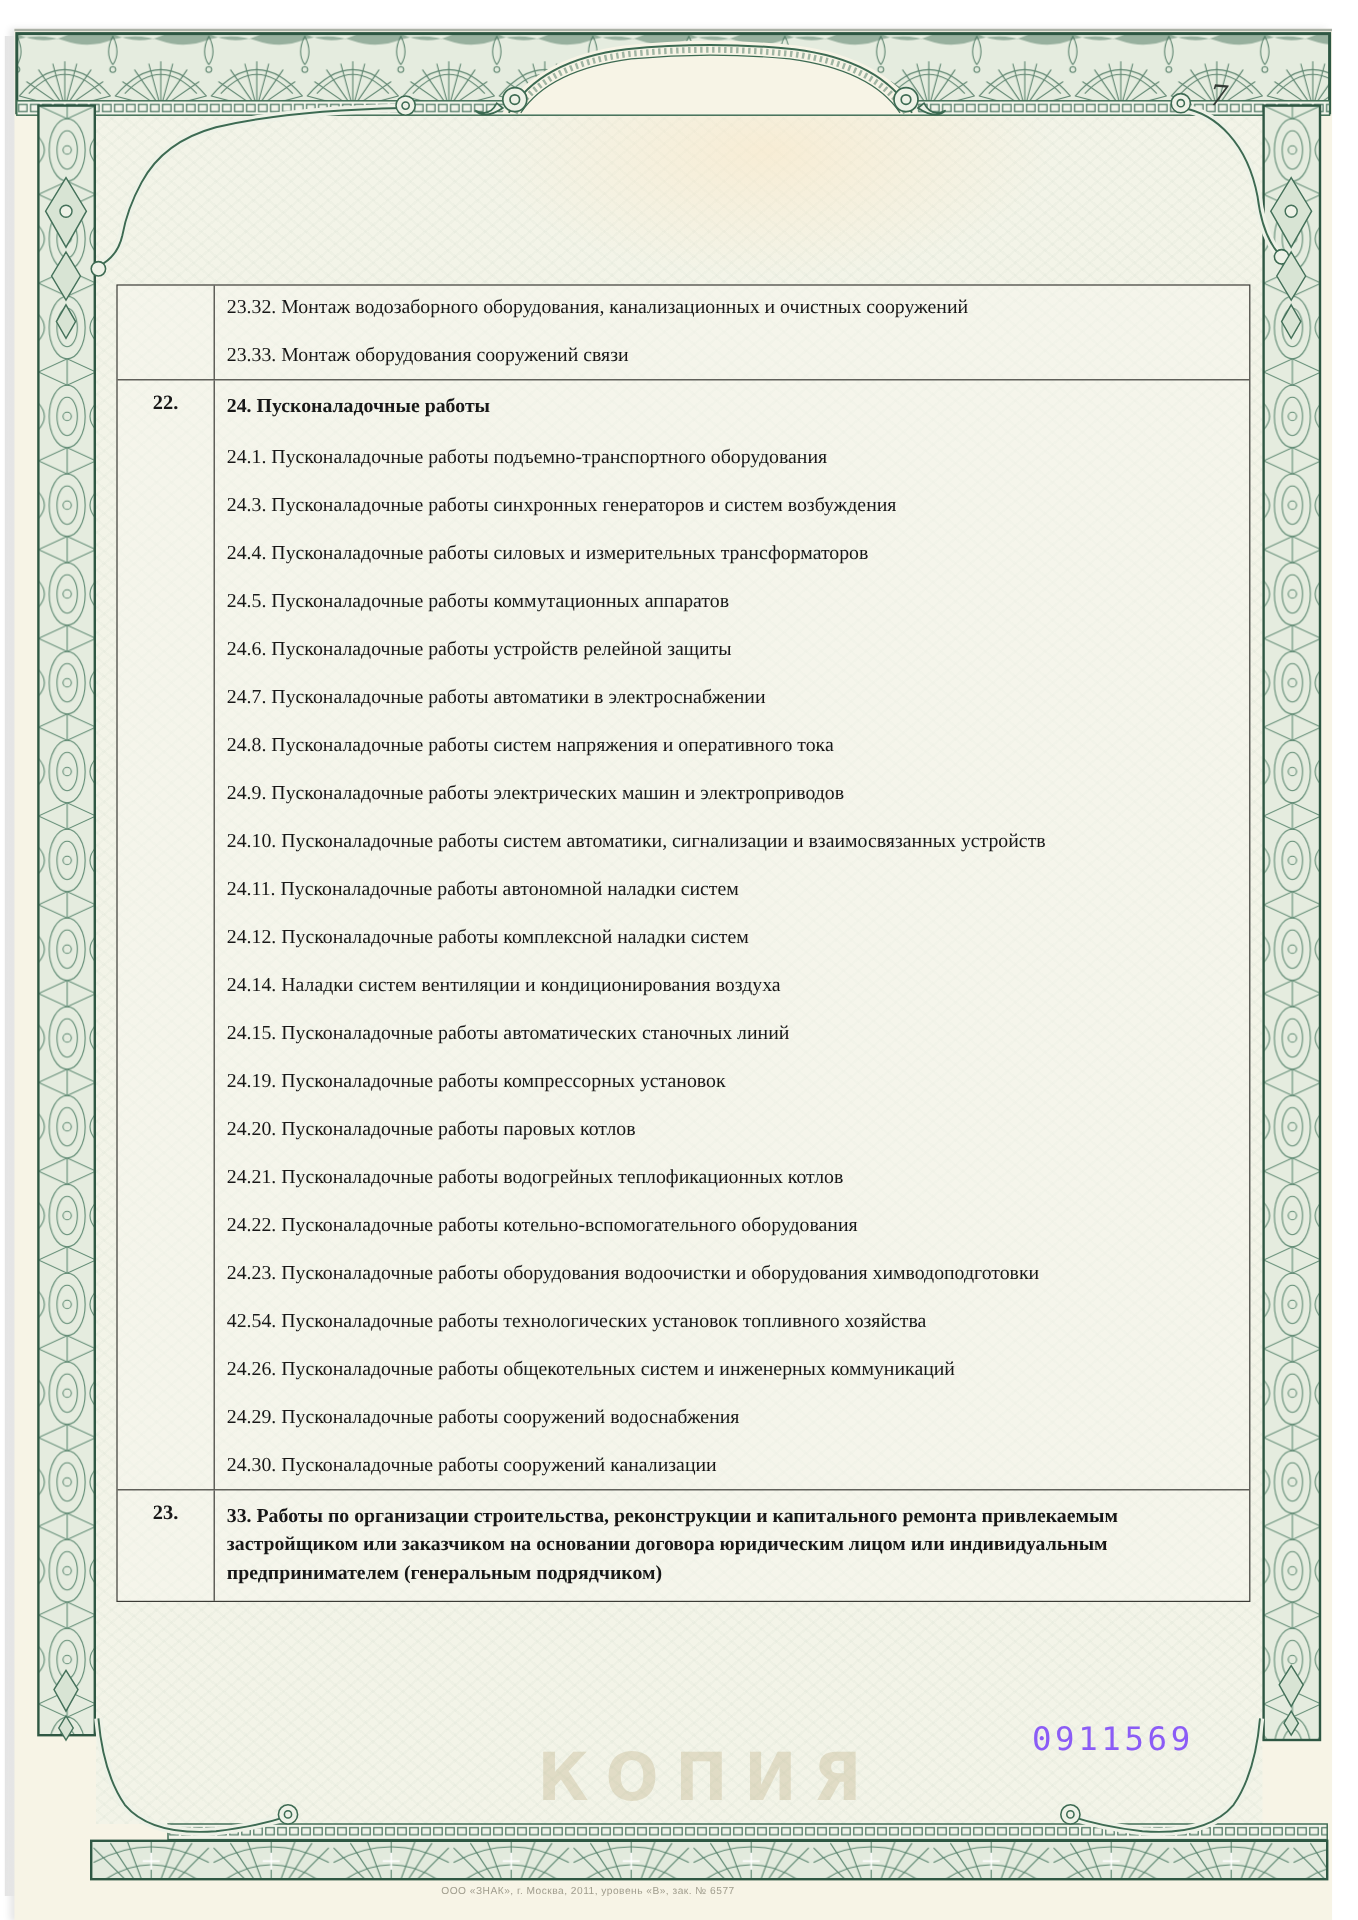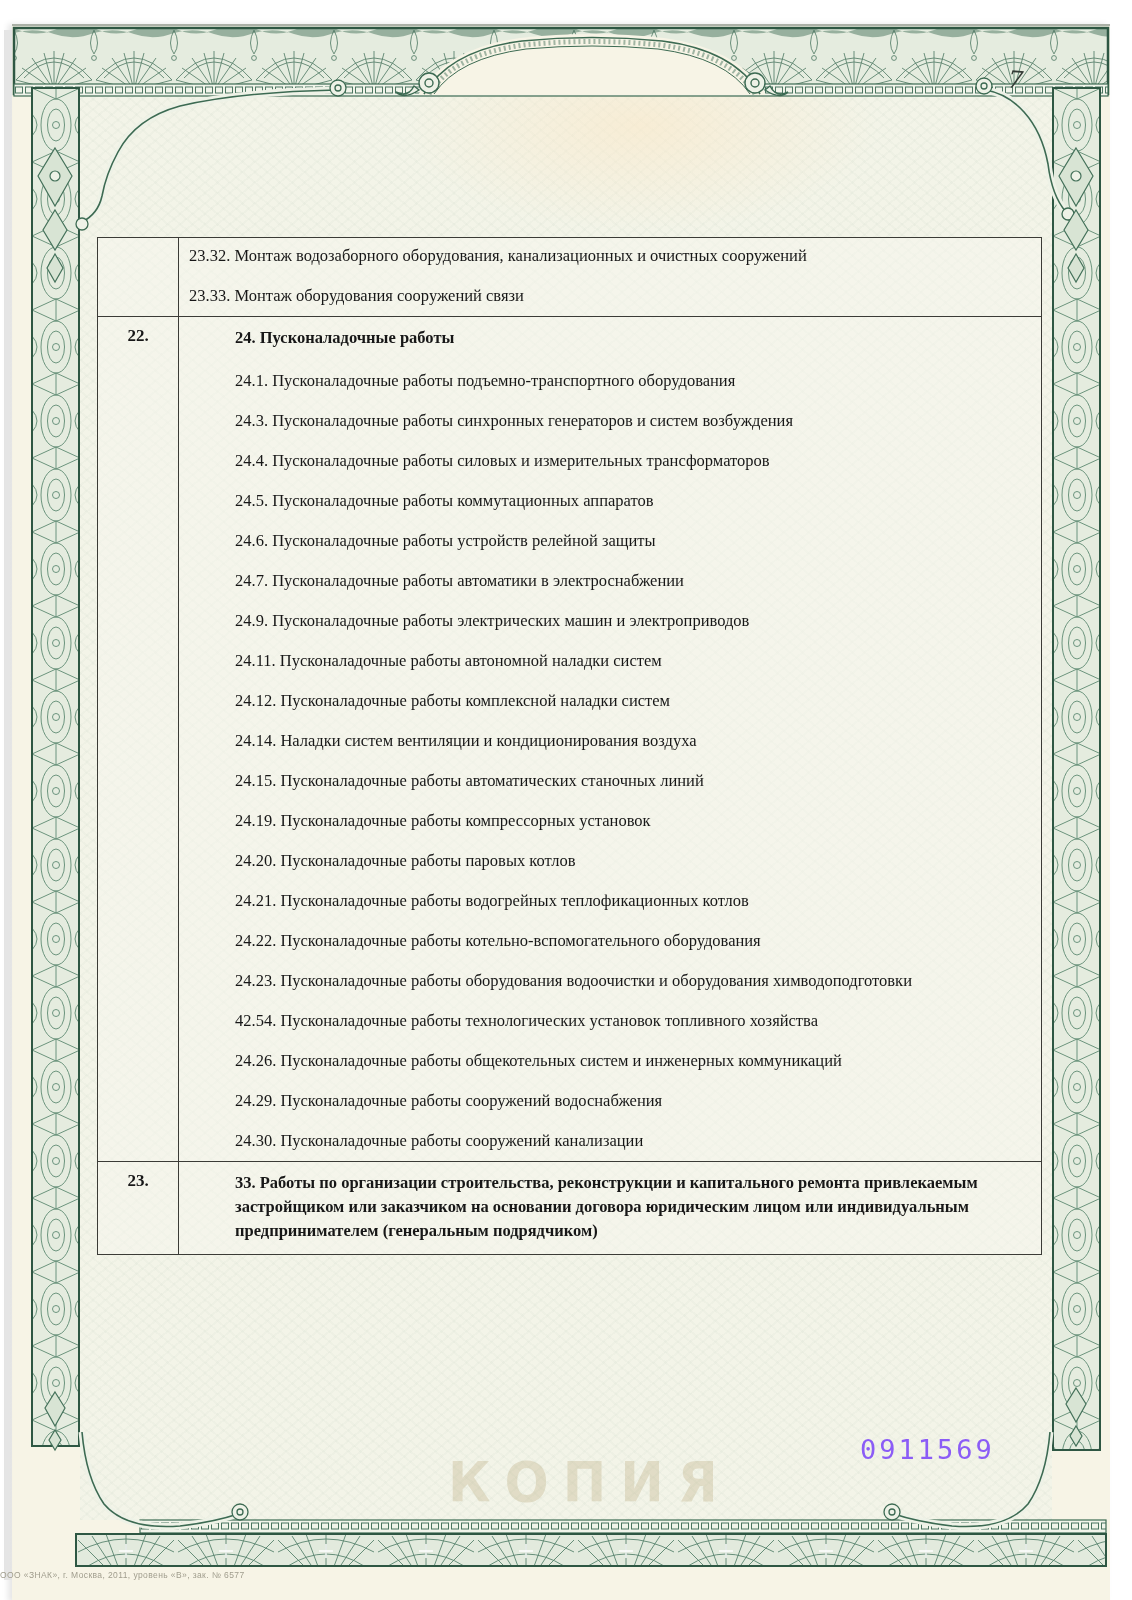--- a/index.html
+++ b/index.html
@@ -30,21 +30,21 @@
   }
   svg.border-art{position:absolute;left:0;top:0;pointer-events:none;}
 
   
   #works-table{
     position:absolute;left:97px;top:237px;width:943px;
     border:1.6px solid #3b3b36;background:rgba(246,246,236,.55);
     font-size:16.5px;
   }
   .trow{display:flex;}
-  .trow + .trow{border-top:1.8px solid #3b3b36;gap:46px;}
+  .trow + .trow{border-top:1.8px solid #3b3b36;}
   .cnum{
     width:80px;flex:0 0 80px;border-right:1.6px solid #3b3b36;
     text-align:center;font-weight:bold;padding-top:9px;font-size:17px;
   }
   .cworks{flex:1;padding:9px 14px 11px 10px;}
   .rtitle{font-weight:bold;line-height:24px;}
   .witem{line-height:18px;}
   .rtitle + .witem,.witem + .witem{margin-top:22px;}
 
   
@@ -56,21 +56,21 @@
     position:absolute;left:860px;top:1434px;
     font-family:"DejaVu Sans Mono",monospace;font-size:27px;
     letter-spacing:3px;color:#8b5cf6;
   }
   .watermark{
     position:absolute;left:448px;top:1452px;
     font-family:"DejaVu Sans",sans-serif;font-weight:bold;font-size:52px;
     letter-spacing:14px;color:rgba(186,170,128,.32);transform:scaleY(1.06);
   }
   .footer-imprint{
-    position:absolute;left:0;top:1570px;width:980px;text-align:left;
+    position:absolute;left:0;top:1570px;width:980px;text-align:center;
     font-family:"Liberation Sans",sans-serif;font-size:8.5px;
     color:#a09d8d;letter-spacing:.4px;
   }
 </style>
 </head>
 <body>
 
 <div class="page"></div>
 <div class="scan-shadow"></div>
 <div class="inner-bg"></div>
@@ -210,21 +210,23 @@
     <div class="trow">
       <div class="tcell cnum">22.</div>
       <div class="tcell cworks">
         <div class="rtitle">24. Пусконаладочные работы</div>
         <div class="witem">24.1. Пусконаладочные работы подъемно-транспортного оборудования</div>
         <div class="witem">24.3. Пусконаладочные работы синхронных генераторов и систем возбуждения</div>
         <div class="witem">24.4. Пусконаладочные работы силовых и измерительных трансформаторов</div>
         <div class="witem">24.5. Пусконаладочные работы коммутационных аппаратов</div>
         <div class="witem">24.6. Пусконаладочные работы устройств релейной защиты</div>
         <div class="witem">24.7. Пусконаладочные работы автоматики в электроснабжении</div>
+        <div class="witem">24.8. Пусконаладочные работы систем напряжения и оперативного тока</div>
         <div class="witem">24.9. Пусконаладочные работы электрических машин и электроприводов</div>
+        <div class="witem">24.10. Пусконаладочные работы систем автоматики, сигнализации и взаимосвязанных устройств</div>
         <div class="witem">24.11. Пусконаладочные работы автономной наладки систем</div>
         <div class="witem">24.12. Пусконаладочные работы комплексной наладки систем</div>
         <div class="witem">24.14. Наладки систем вентиляции и кондиционирования воздуха</div>
         <div class="witem">24.15. Пусконаладочные работы автоматических станочных линий</div>
         <div class="witem">24.19. Пусконаладочные работы компрессорных установок</div>
         <div class="witem">24.20. Пусконаладочные работы паровых котлов</div>
         <div class="witem">24.21. Пусконаладочные работы водогрейных теплофикационных котлов</div>
         <div class="witem">24.22. Пусконаладочные работы котельно-вспомогательного оборудования</div>
         <div class="witem">24.23. Пусконаладочные работы оборудования водоочистки и оборудования химводоподготовки</div>
         <div class="witem">42.54. Пусконаладочные работы технологических установок топливного хозяйства</div>

